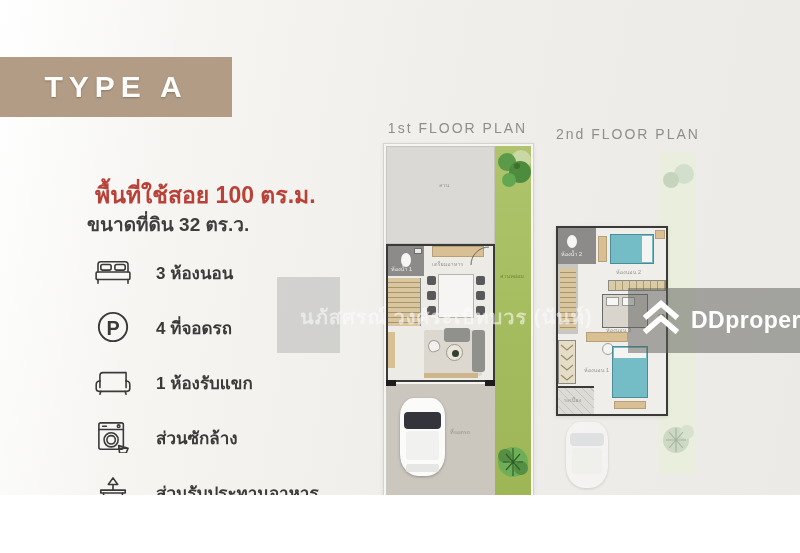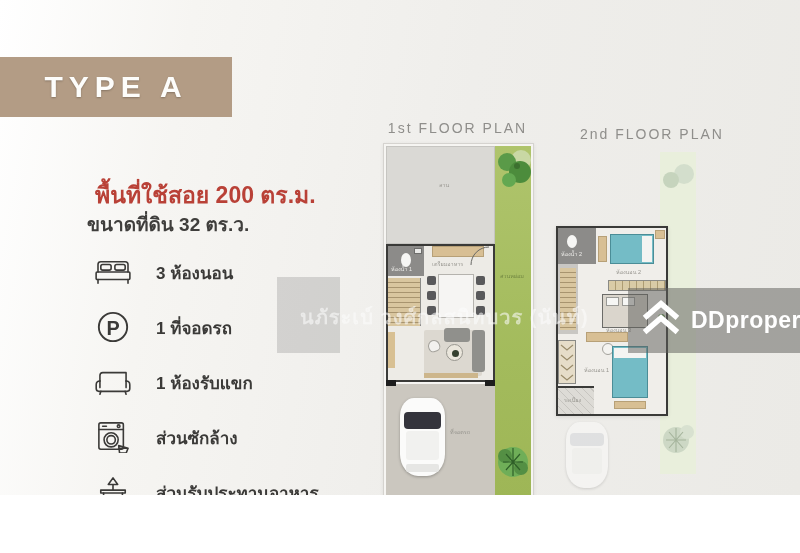--- a/index.html
+++ b/index.html
@@ -15,21 +15,21 @@
   .land-line{position:absolute;left:87px;top:209px;font-size:19px;font-weight:600;color:#3f3e3c;}
   .amenities{position:absolute;left:92px;top:256px;display:flex;flex-direction:column;gap:23px;}
   .amenity-row{display:flex;align-items:center;gap:22px;height:32px;}
   .amenity-icon{width:42px;display:flex;justify-content:center;}
   .amenity-icon svg{stroke:#3b3a38;fill:none;stroke-width:1.7;stroke-linecap:round;stroke-linejoin:round;}
   .amenity-label{font-size:17px;font-weight:700;color:#3b3a38;white-space:nowrap;}
   
   .plan-header{position:absolute;font-size:14px;font-weight:500;color:#8f8e8b;letter-spacing:2px;
     text-align:center;white-space:nowrap;}
   .ph1{left:383px;top:120px;width:149px;}
-  .ph2{left:580px;top:126px;width:141px;}
+  .ph2{left:556px;top:126px;width:141px;}
   
   .tiny{position:absolute;font-size:10px;line-height:1;transform:scale(.55);transform-origin:0 0;
     white-space:nowrap;color:#95938d;}
   .tiny.white{color:#f0efec;}
   .tiny.olive{color:#6f8440;}
   
   .plan1{position:absolute;left:383px;top:143px;width:149px;height:358px;background:#f6f5f2;
     border:1px solid #d5d3cf;box-shadow:0 1px 4px rgba(0,0,0,.07);}
   .p1-strip{position:absolute;left:111px;top:2px;width:36px;height:354px;
     background:linear-gradient(180deg,#afc46c 0%,#a3bb5c 60%,#9eb656 100%);}
@@ -102,21 +102,21 @@
 </style>
 </head>
 <body>
 
 <div class="canvas">
 
   <div class="type-badge">
     <span>TYPE A</span>
   </div>
 
-  <div class="area-line">พื้นที่ใช้สอย 200 ตร.ม.</div>
+  <div class="area-line">พื้นที่ใช้สอย 100 ตร.ม.</div>
   <div class="land-line">ขนาดที่ดิน 32 ตร.ว.</div>
 
   <div class="amenities">
     <div class="amenity-row">
       <span class="amenity-icon">
         <svg width="38" height="30" viewBox="0 0 40 32">
           <path d="M4 16 V8 q0 -3 3 -3 h26 q3 0 3 3 v8"></path>
           <rect x="7" y="8" width="11" height="6" rx="2"></rect>
           <rect x="22" y="8" width="11" height="6" rx="2"></rect>
           <rect x="2" y="16" width="36" height="8" rx="1"></rect>
@@ -125,21 +125,21 @@
       </span>
       <span class="amenity-label">3 ห้องนอน</span>
     </div>
     <div class="amenity-row">
       <span class="amenity-icon">
         <svg width="34" height="34" viewBox="0 0 36 36">
           <circle cx="18" cy="18" r="15" stroke-width="2"></circle>
           <text x="18" y="26" text-anchor="middle" font-size="21" font-weight="bold" fill="#3b3a38" stroke="none" font-family="Liberation Sans, sans-serif">P</text>
         </svg>
       </span>
-      <span class="amenity-label">1 ที่จอดรถ</span>
+      <span class="amenity-label">4 ที่จอดรถ</span>
     </div>
     <div class="amenity-row">
       <span class="amenity-icon">
         <svg width="40" height="28" viewBox="0 0 42 30">
           <path d="M7 14 V8 q0 -3 3 -3 h22 q3 0 3 -0 q0 0 0 3 v6"></path>
           <path d="M7 14 q-4 0 -4 4 v4 q0 3 3 3 h30 q3 0 3 -3 v-4 q0 -4 -4 -4"></path>
           <path d="M7 14 v7 M35 14 v7 M8 25 l-1 3 M34 25 l1 3"></path>
         </svg>
       </span>
       <span class="amenity-label">1 ห้องรับแขก</span>
@@ -292,21 +292,21 @@
       <div class="p2-plant"></div>
     </div>
 
     <div class="car ghost-car" style="left:10px;top:272px;width:42px;height:66px">
       <div class="shield" style="background:rgba(185,188,196,.6);height:13px;top:11px"></div>
       <div class="roof" style="background:rgba(240,240,238,.8);top:26px;height:26px"></div>
     </div>
   </div>
 
   <div class="wm-block"></div>
-  <div class="wm-name">นภัระเบ์ วงศ์กลสนิทบวร (นันท์)</div>
+  <div class="wm-name">นภัสศรณ์ วงศ์ระเบิทบวร (นันท์)</div>
   <div class="dd-band">
     <span class="dd-logo">
       <svg width="44" height="46" viewBox="0 0 40 42">
         <path d="M5 20 L20 7 L35 20"></path>
         <path d="M5 33 L20 20 L35 33"></path>
       </svg>
     </span>
     <span class="dd-text">DDproperty</span>
   </div>
 

